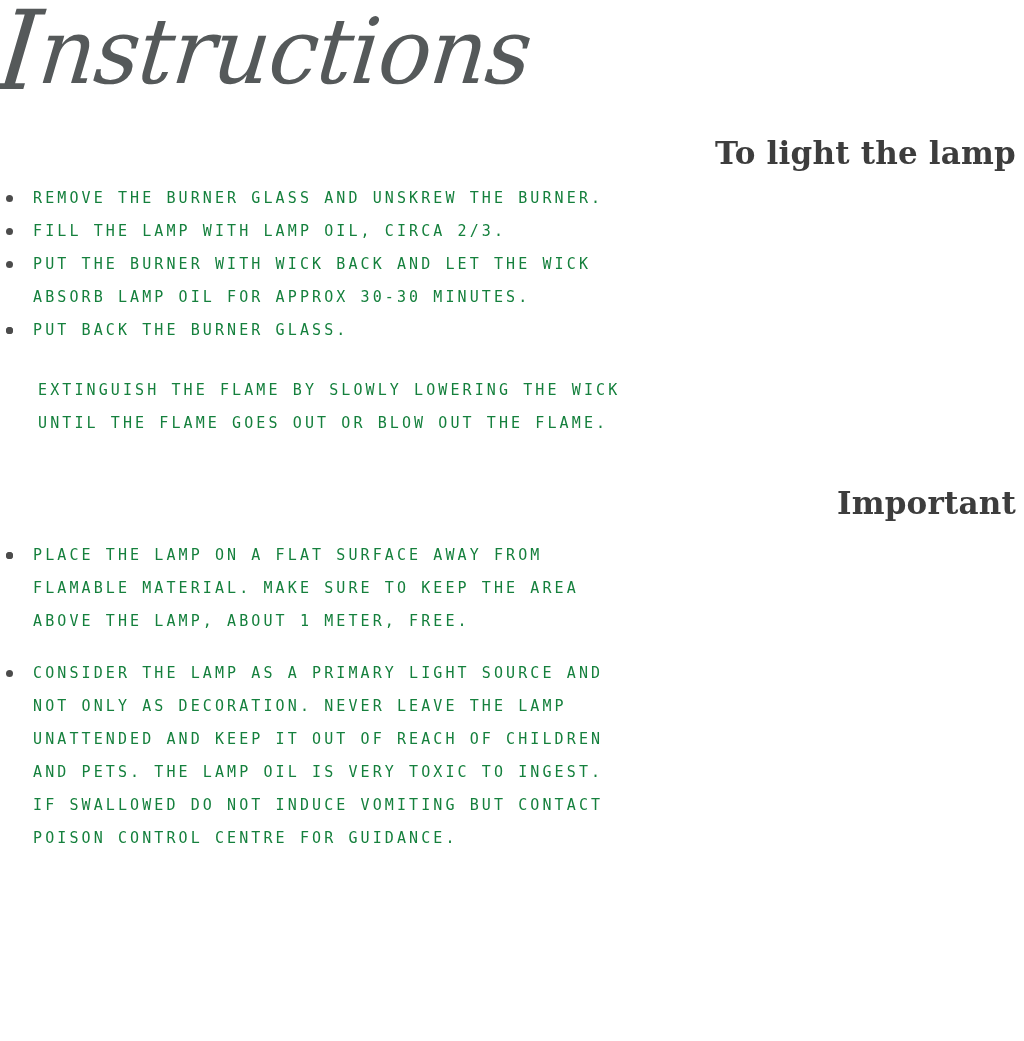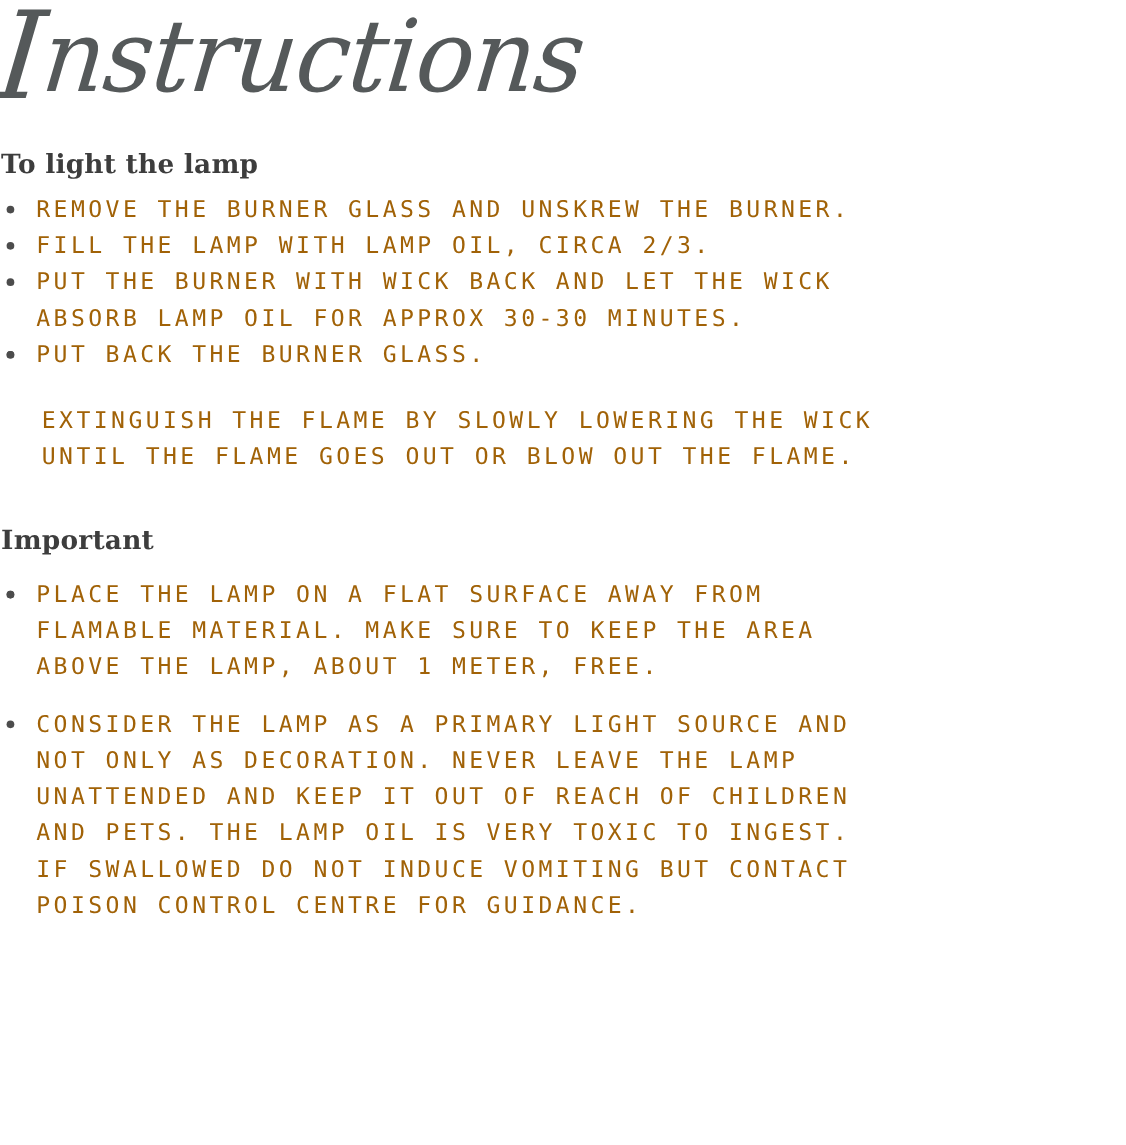--- a/index.html
+++ b/index.html
@@ -45,36 +45,37 @@
   .script-title .cap {
     font-size: 104px;
     line-height: 0.9;
     vertical-align: -6px;
   }
 
   
   .section-heading {
     font-family: "DejaVu Serif", "Liberation Serif", serif;
     font-weight: 700;
-    font-size: 24px;
+    font-size: 31px;
     line-height: 1.1;
     color: #3d3d3d;
     margin: 0 0 12px 1px;
     letter-spacing: 0.2px;
+    text-align: right;
   }
   #heading-light { margin-top: 18px; }
   #heading-important { margin-top: 46px; margin-bottom: 4px; }
 
   
   .mono {
     font-family: "DejaVu Sans Mono", "Liberation Mono", monospace;
-    font-size: 21px;
+    font-size: 15px;
     line-height: 33px;
     letter-spacing: 3.1px;
-    color: #a16207;
+    color: #15803d;
     white-space: pre-wrap;
   }
 
   ul.bullets {
     list-style: none;
     margin: 0;
     padding: 0;
   }
   ul.bullets li {
     position: relative;

